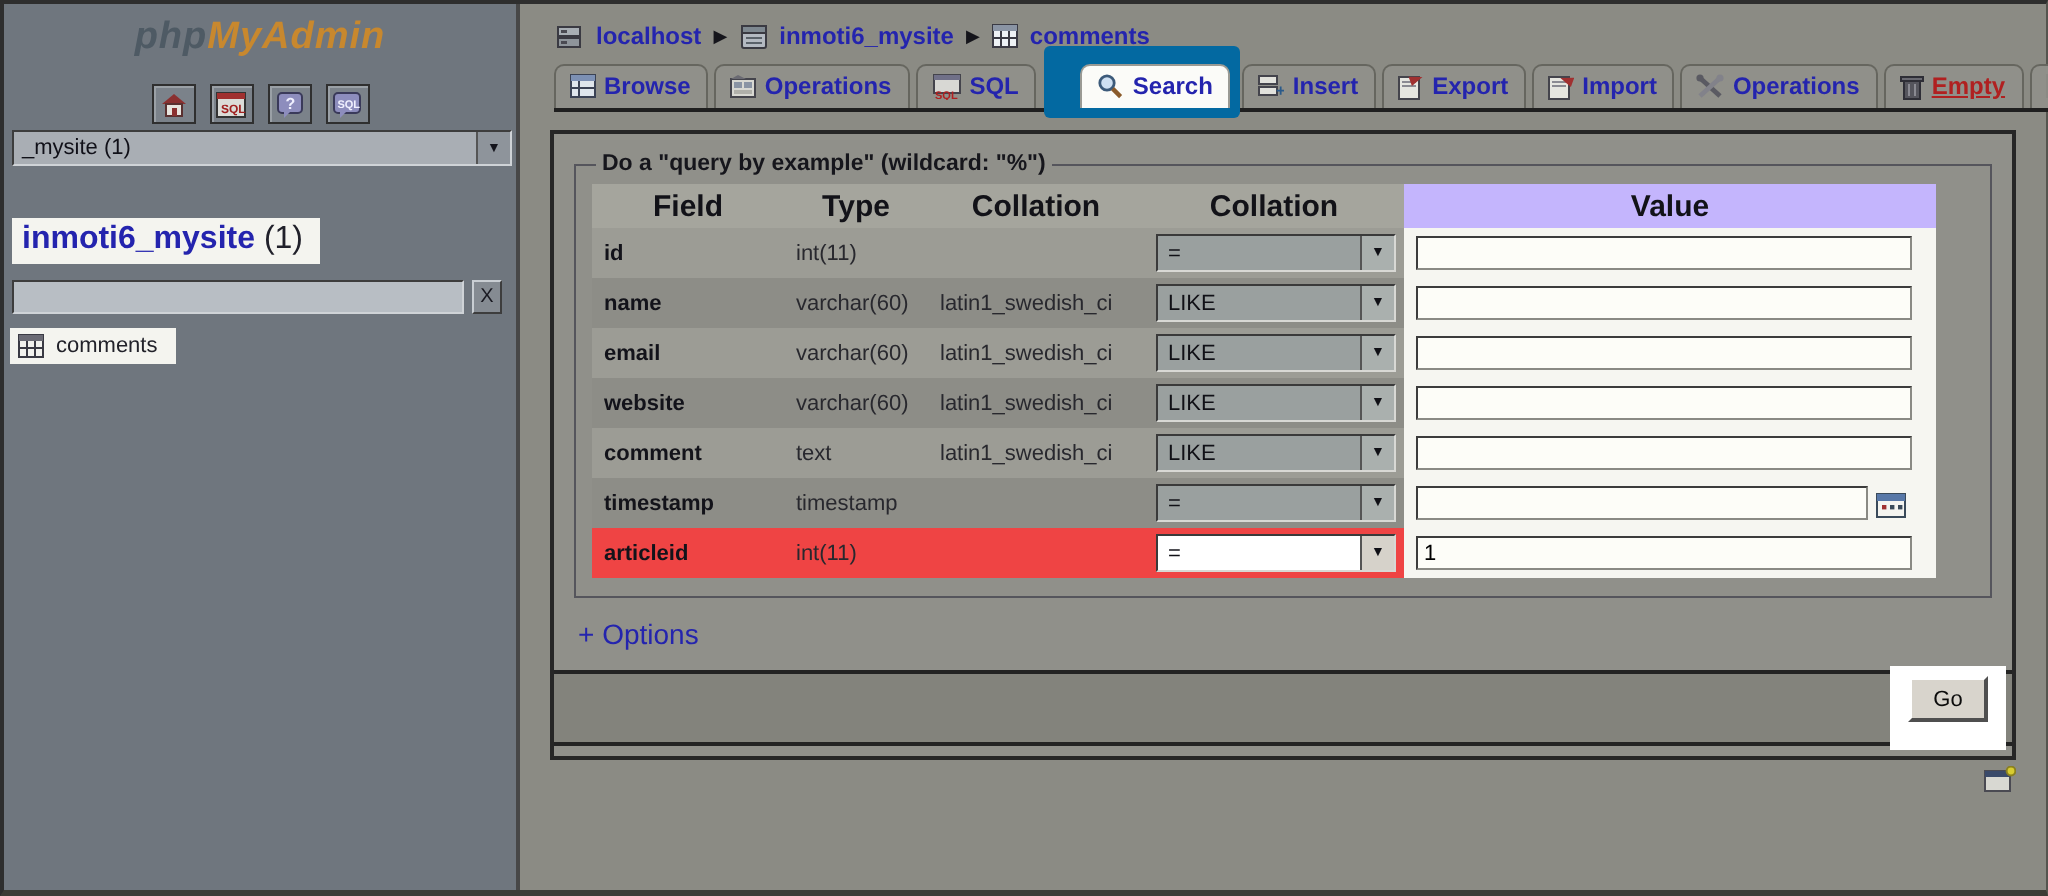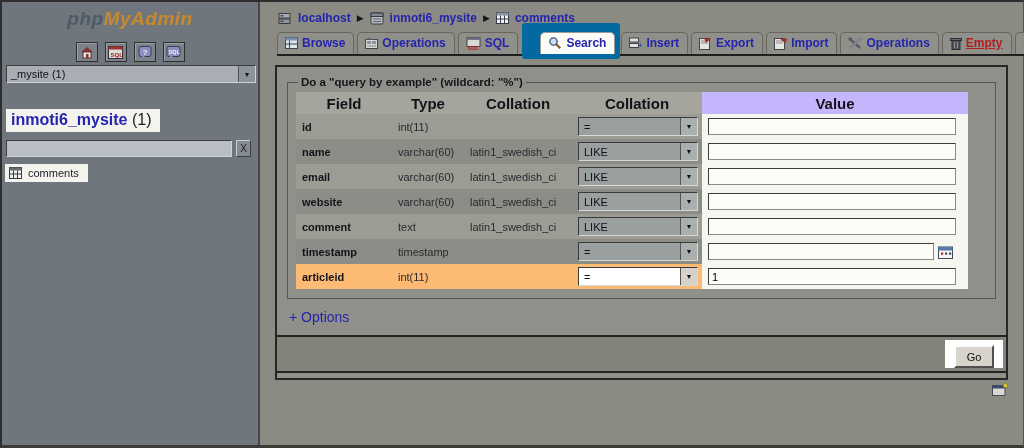--- a/index.html
+++ b/index.html
@@ -42,36 +42,36 @@
 
   table.qbe-table { border-collapse:collapse; width:672px; table-layout:fixed; }
   .qbe-table col.c-field { width:96px; } .qbe-table col.c-type { width:72px; }
   .qbe-table col.c-coll { width:108px; } .qbe-table col.c-op { width:130px; }
   .qbe-table col.c-val { width:266px; }
   .qbe-table th { background:#a5a59d; color:#121218; font-size:15px; height:22px; padding:2px 4px; text-align:center; }
   .qbe-table th.spot { background:#c4b5fd; }
   .qbe-table td { height:25px; padding:2px 6px; vertical-align:middle; }
   tr.r-odd td { background:#9c9c95; }
   tr.r-even td { background:#8d8d87; }
-  tr.r-hl td { background:#fdba74; }
+  tr.r-hl td { background:#ef4444; }
   td.spot { background:#f6f6f1 !important; }
   td.f-name { font-weight:bold; color:#13131a; }
   td.f-type, td.f-coll { color:#28282e; }
 
   .sel { width:120px; height:19px; background:#9aa09f; border:1px solid; border-color:#3a3a3a #d8d8d4 #d8d8d4 #3a3a3a; display:flex; align-items:center; justify-content:space-between; padding-left:5px; color:#101016; cursor:pointer; }
   .sel .arrow { width:17px; height:100%; background:#aab0ae; border-left:1px solid #555; display:flex; align-items:center; justify-content:center; font-size:7px; color:#101016; }
   tr.r-hl .sel { background:#ffffff; }
   tr.r-hl .sel .arrow { background:#d6d2ca; }
   .vin { width:248px; height:17px; background:#fdfdf8; border:1px solid; border-color:#3c3c3c #8a8a84 #8a8a84 #3c3c3c; font-size:11px; padding:1px 3px; color:#000; font-family:"Liberation Sans",sans-serif; }
   .vin.short { width:226px; }
   .val-wrap { display:flex; align-items:center; gap:4px; }
 
   .options-link { display:inline-block; margin:10px 0 0 12px; color:#2424ae; font-size:14px; cursor:pointer; }
   .footer-bar { margin-top:10px; height:38px; background:#83837c; border-top:2px solid #232323; border-bottom:2px solid #232323; display:flex; align-items:center; justify-content:flex-end; padding-right:3px; }
-  .go-spot { background:#ffffff; padding:5px 9px 0 9px; }
+  .go-spot { background:#ffffff; padding:5px 9px 14px 9px; }
   .go-btn { width:40px; height:23px; background:#d8d4cc; border:2px solid; border-color:#ffffff #4f4f4f #4f4f4f #ffffff; font-size:11px; color:#0c0c0c; cursor:pointer; font-family:"Liberation Sans",sans-serif; }
   .below-panel { width:748px; display:flex; justify-content:flex-end; padding-top:3px; }
   svg { display:block; }
 </style>
 </head>
 <body>
 
 <div class="app">
 
   <div class="sidebar">

